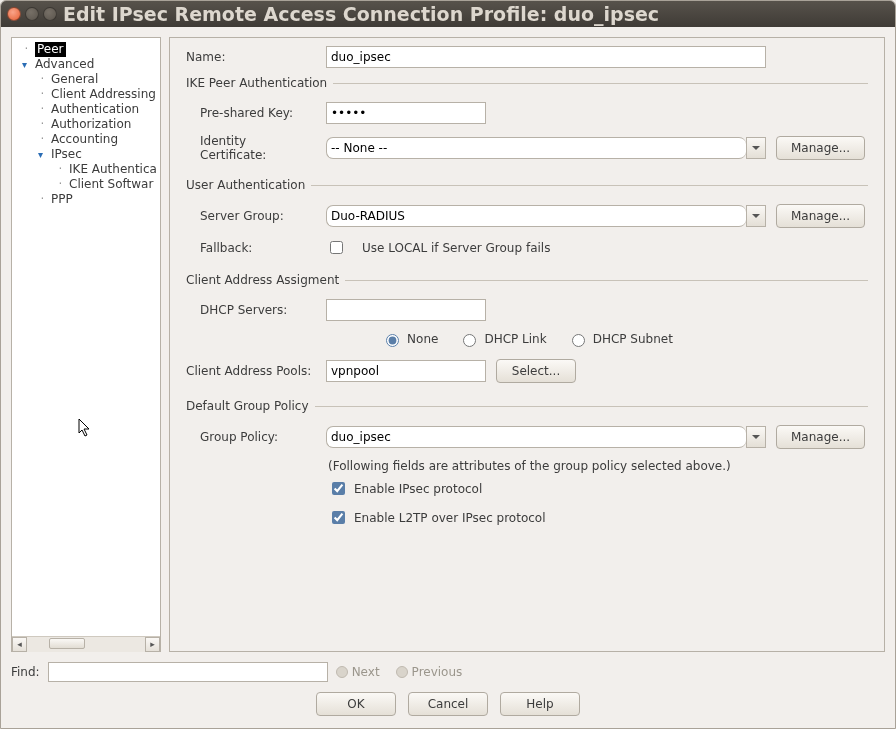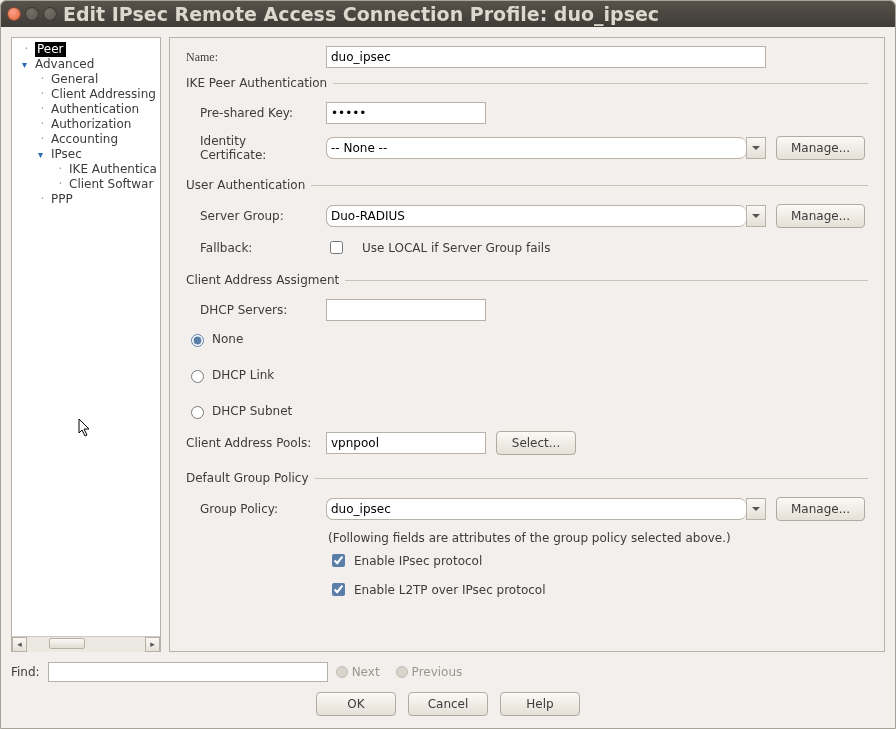--- a/index.html
+++ b/index.html
@@ -94,21 +94,21 @@
   }
 
   .main {
     flex: 1;
     border: 1px solid #b7b1a7;
     background: #f2efec;
     padding: 8px 16px 8px 16px;
     overflow:hidden;
   }
   .row { display:flex; align-items:center; margin-bottom:8px; gap:10px; }
-  .row .lbl { width: 130px; font-family: Liberation Serif, serif; }
+  .row .lbl { width: 130px; }
   .row .wide { flex:1; }
   input[type=text], input[type=password] {
     height: 22px;
     border: 1px solid #b7b1a7;
     background: #fff;
     padding: 0 4px;
     font: inherit;
   }
   .select {
     display:flex;
@@ -142,21 +142,21 @@
     padding: 8px 0 0 0;
   }
   fieldset.group > legend {
     padding: 0 6px 0 0;
     color:#3c3c3c;
     background:#f2efec;
   }
   .subrow { display:flex; align-items:center; margin:4px 0 10px 0; gap:10px; }
   .subrow .lbl { width:130px; padding-left:14px; }
 
-  .radio-row { display:flex; gap:20px; justify-content:center; margin:8px 0 12px 0;flex-direction:column; }
+  .radio-row { display:flex; gap:20px; justify-content:center; margin:8px 0 12px 0; }
   .radio-row label { display:flex; gap:5px; align-items:center; }
   input[type=radio], input[type=checkbox] { accent-color:#5a7ea8; }
 
   .note { color:#3c3c3c; margin:4px 0 6px 142px; }
   .chk { margin-left:142px; display:flex; align-items:center; gap:6px; margin-bottom:10px; }
 
   .find-row {
     padding: 4px 10px 0 10px;
     display:flex; align-items:center; gap:8px;
   }

